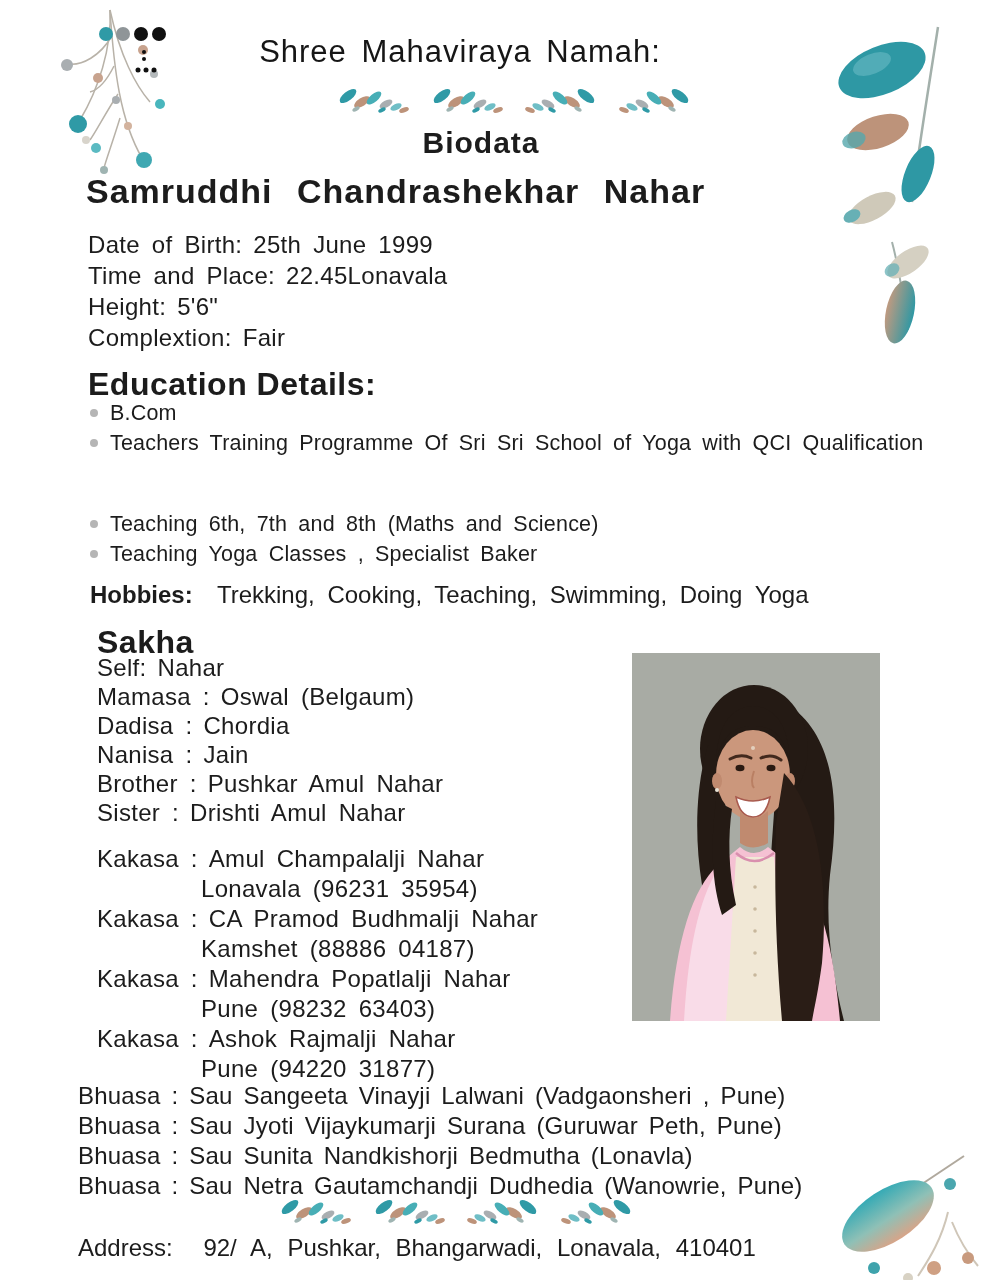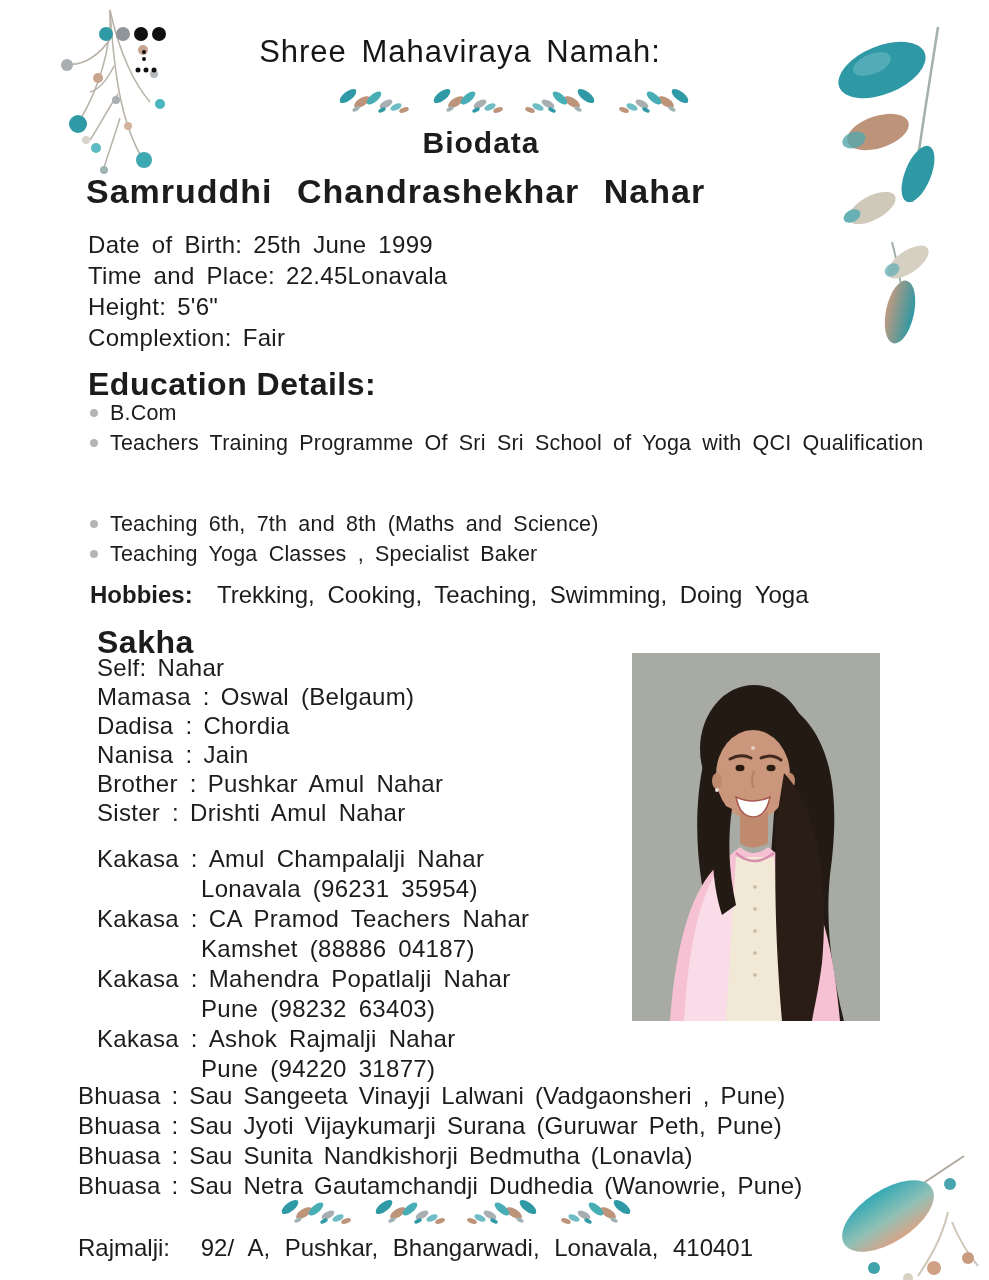--- a/index.html
+++ b/index.html
@@ -255,21 +255,21 @@
     <div>
       <div class="row">
         <span class="lbl">Kakasa :</span>
         <span class="val">Amul Champalalji Nahar</span>
       </div>
       <div class="contact">Lonavala (96231 35954)</div>
     </div>
     <div>
       <div class="row">
         <span class="lbl">Kakasa :</span>
-        <span class="val">CA Pramod Teachers Nahar</span>
+        <span class="val">CA Pramod Budhmalji Nahar</span>
       </div>
       <div class="contact">Kamshet (88886 04187)</div>
     </div>
     <div>
       <div class="row">
         <span class="lbl">Kakasa :</span>
         <span class="val">Mahendra Popatlalji Nahar</span>
       </div>
       <div class="contact">Pune (98232 63403)</div>
     </div>
@@ -383,21 +383,21 @@
         <ellipse cx="50" cy="18" rx="7" ry="3.5" transform="rotate(-28 50 18)" fill="#a9aeb1"></ellipse>
         <ellipse cx="60" cy="21" rx="6" ry="3" transform="rotate(-24 60 21)" fill="#6fbec6"></ellipse>
         <ellipse cx="68" cy="24" rx="5" ry="2.5" transform="rotate(-20 68 24)" fill="#bd937a"></ellipse>
         <ellipse cx="20" cy="23" rx="4" ry="2" transform="rotate(-30 20 23)" fill="#9fb4b2"></ellipse>
         <ellipse cx="46" cy="24" rx="4" ry="2" transform="rotate(-26 46 24)" fill="#2f9aa6"></ellipse>
       </g>
     </svg>
   </div>
 
   <div class="abs address">
-    <span class="lbl">Rajmalji:</span>
+    <span class="lbl">Address:</span>
     <span>92/ A,  Pushkar, Bhangarwadi, Lonavala,  410401</span>
   </div>
 
   <svg class="abs deco-bottom-right" width="159" height="138" viewBox="0 0 159 138">
     <defs>
       <linearGradient id="lg2" x1="0" y1="0" x2="0" y2="1">
         <stop offset="0" stop-color="#35aab5"></stop>
         <stop offset="0.55" stop-color="#8fc0b6"></stop>
         <stop offset="1" stop-color="#d8a488"></stop>
       </linearGradient>

